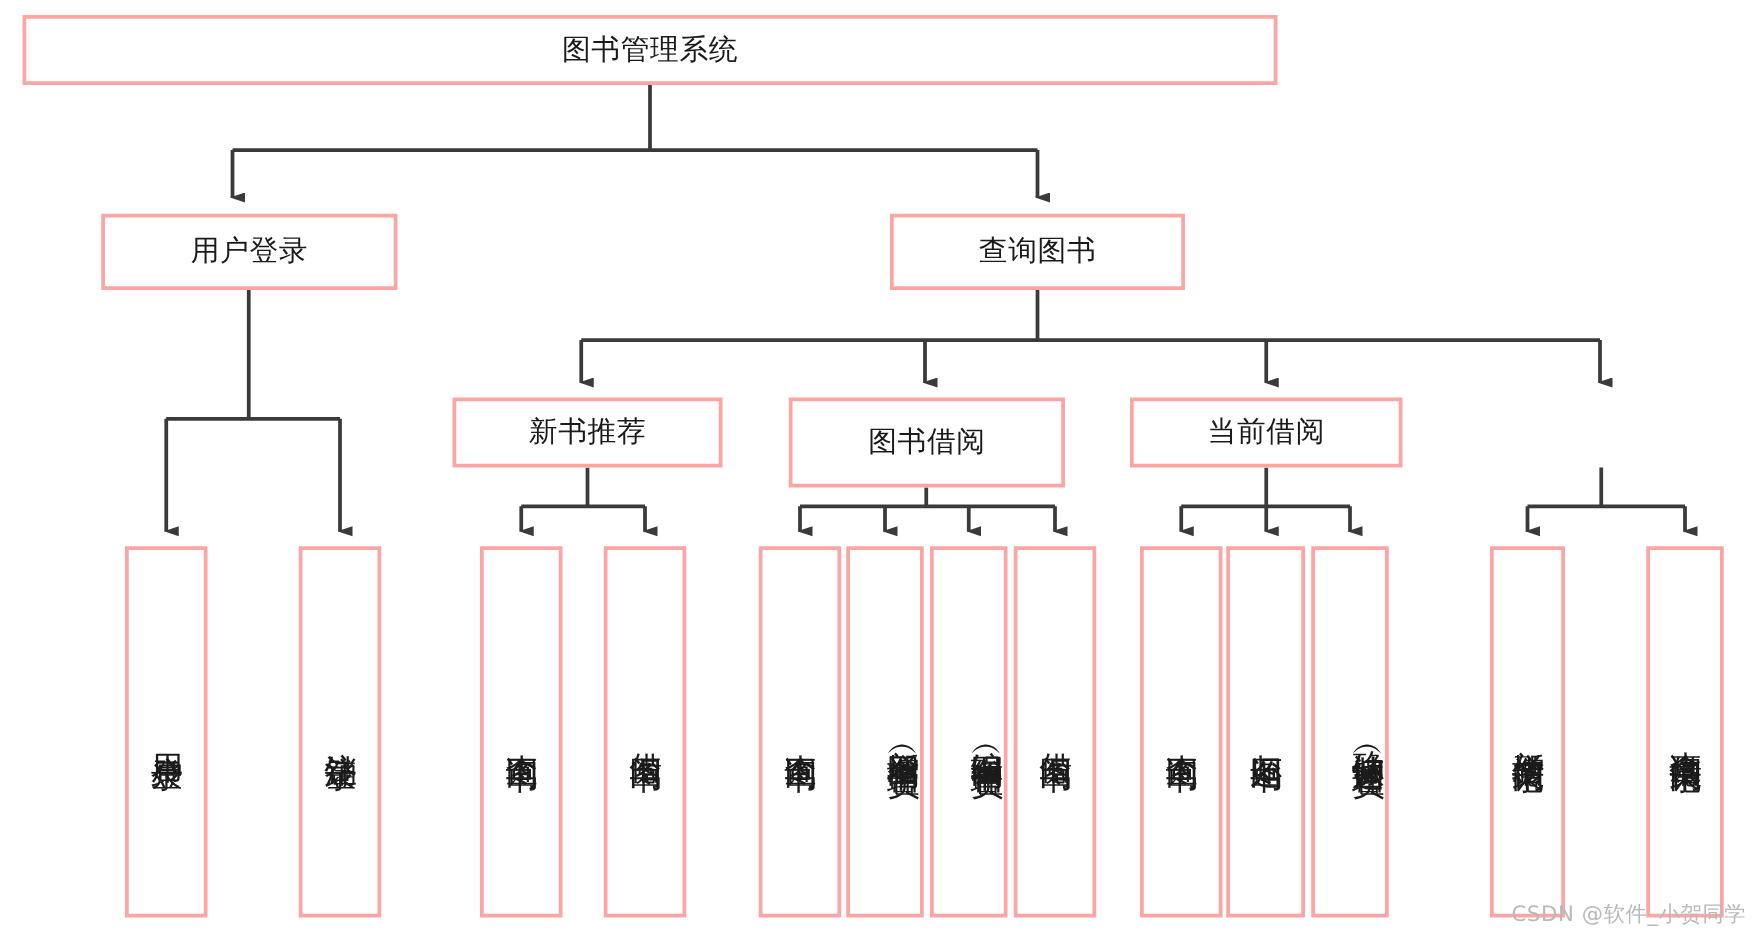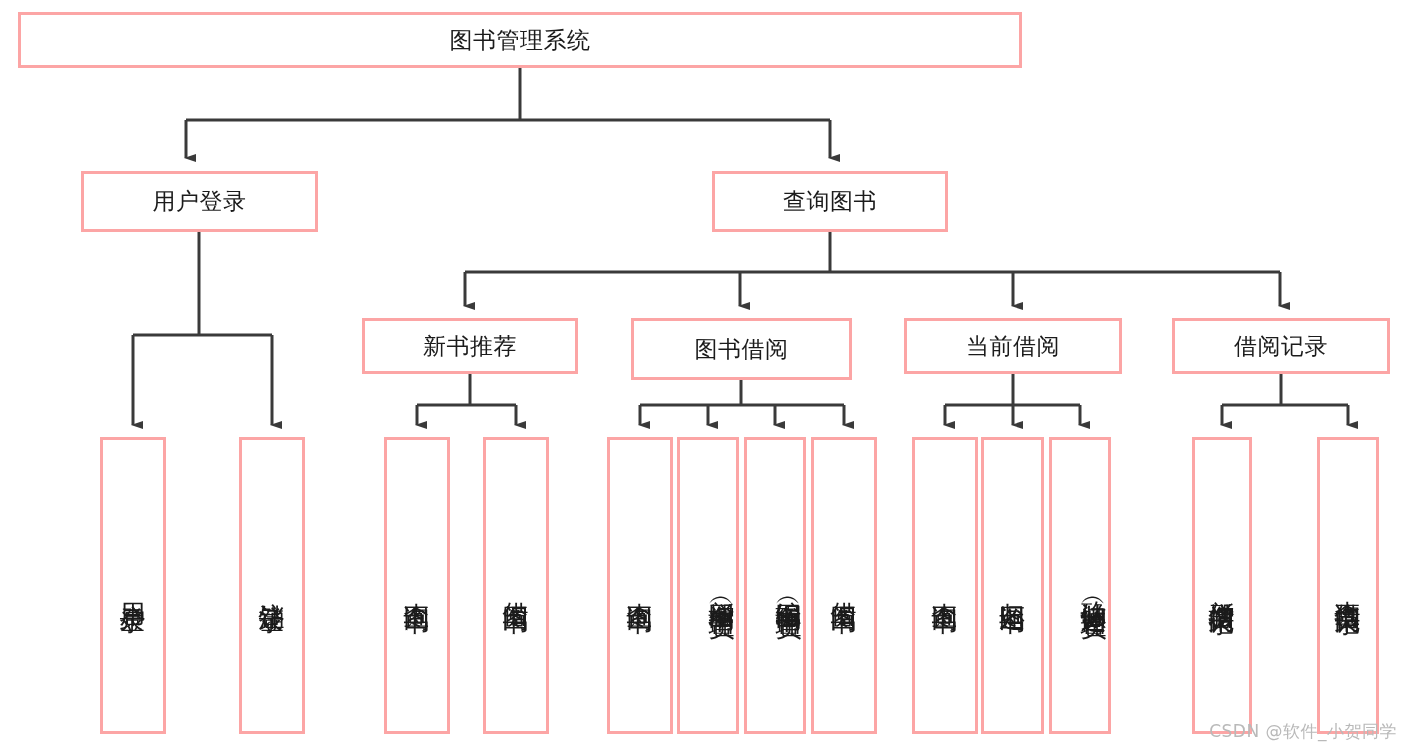--- a/index.html
+++ b/index.html
@@ -131,28 +131,25 @@
   <div class="node node-h" style="left:81px; top:171px; width:237px; height:61px;">
     <span class="node-label">用户登录</span>
   </div>
   <div class="node node-h" style="left:712px; top:171px; width:236px; height:61px;">
     <span class="node-label">查询图书</span>
   </div>
 
   <div class="node node-h" style="left:362px; top:318px; width:216px; height:56px;">
     <span class="node-label">新书推荐</span>
   </div>
-  <div class="node node-h" style="left:631px; top:318px; width:221px; height:62px;">
+  <div class="node node-h" style="left:631px; top:318px; width:221px; height:72px;">
     <span class="node-label">图书借阅</span>
   </div>
   <div class="node node-h" style="left:904px; top:318px; width:218px; height:56px;text-align:center;">
     <span class="node-label">当前借阅</span>
-  </div>
-  <div class="node node-h" style="left:1172px; top:318px; width:218px; height:56px;">
-    <span class="node-label">借阅记录</span>
   </div>
 
   <div class="node node-v centered" style="left:100px; top:437px; width:66px; height:297px;">
     <span class="node-label">用户登录</span>
   </div>
   <div class="node node-v centered" style="left:239px; top:437px; width:66px; height:297px;">
     <span class="node-label">注销登录</span>
   </div>
 
   <div class="node node-v centered" style="left:384px; top:437px; width:66px; height:297px;">

